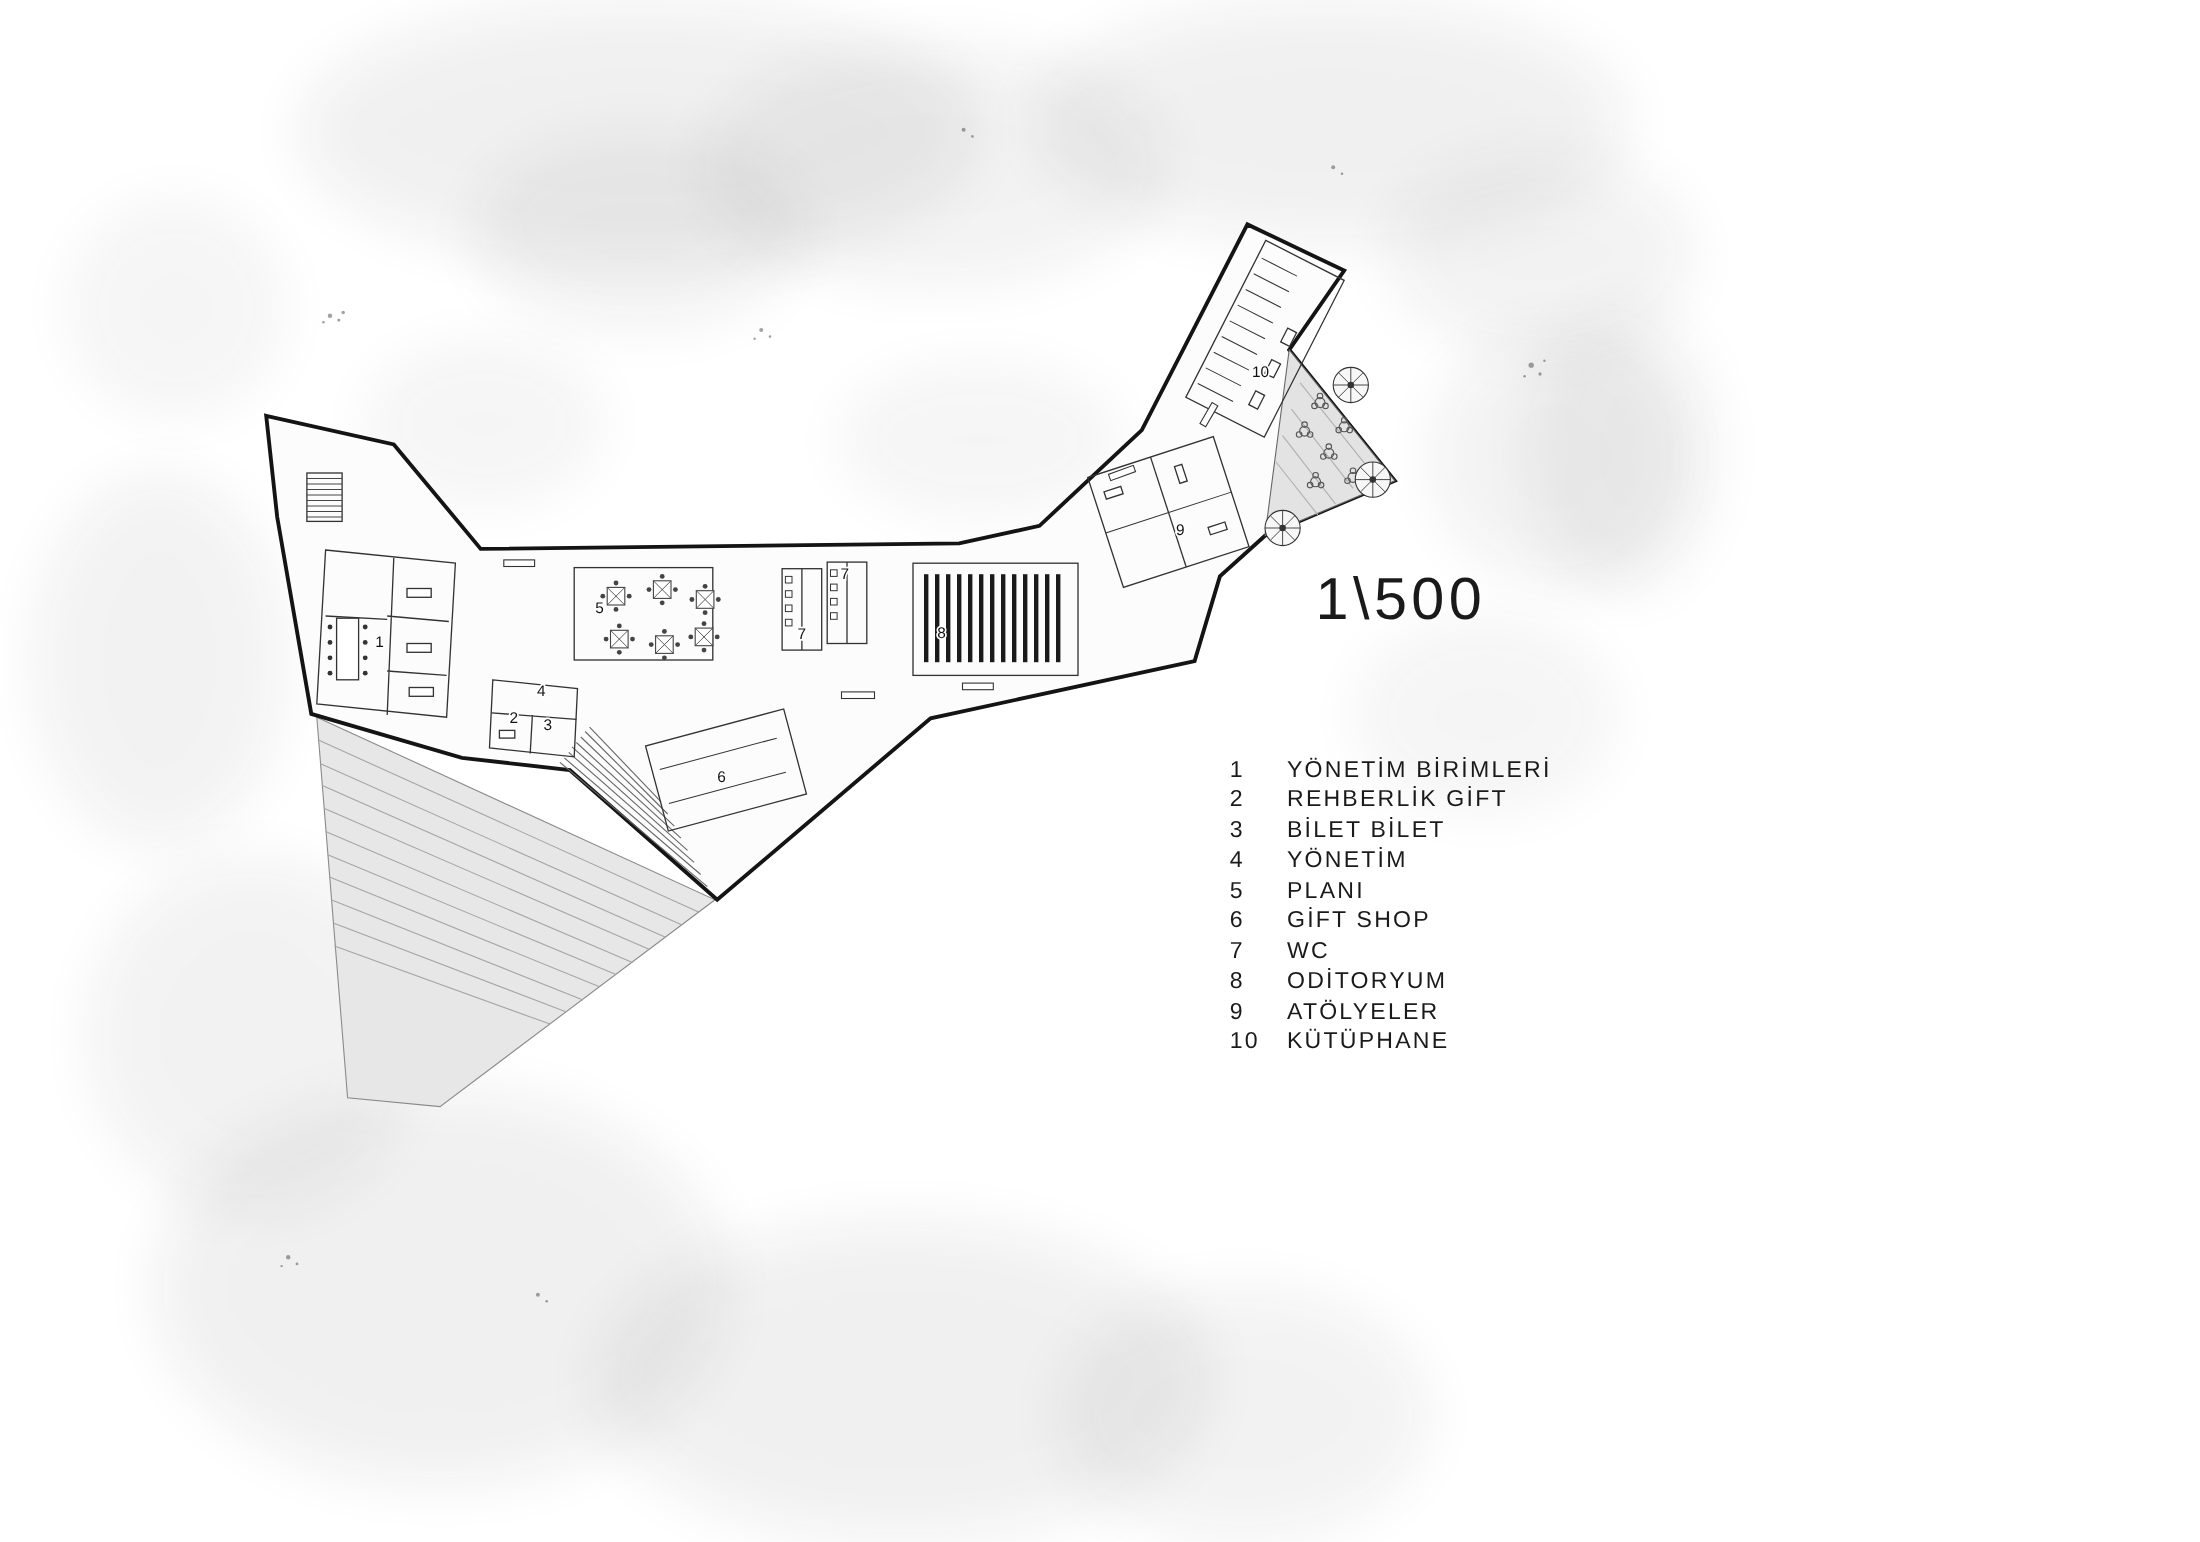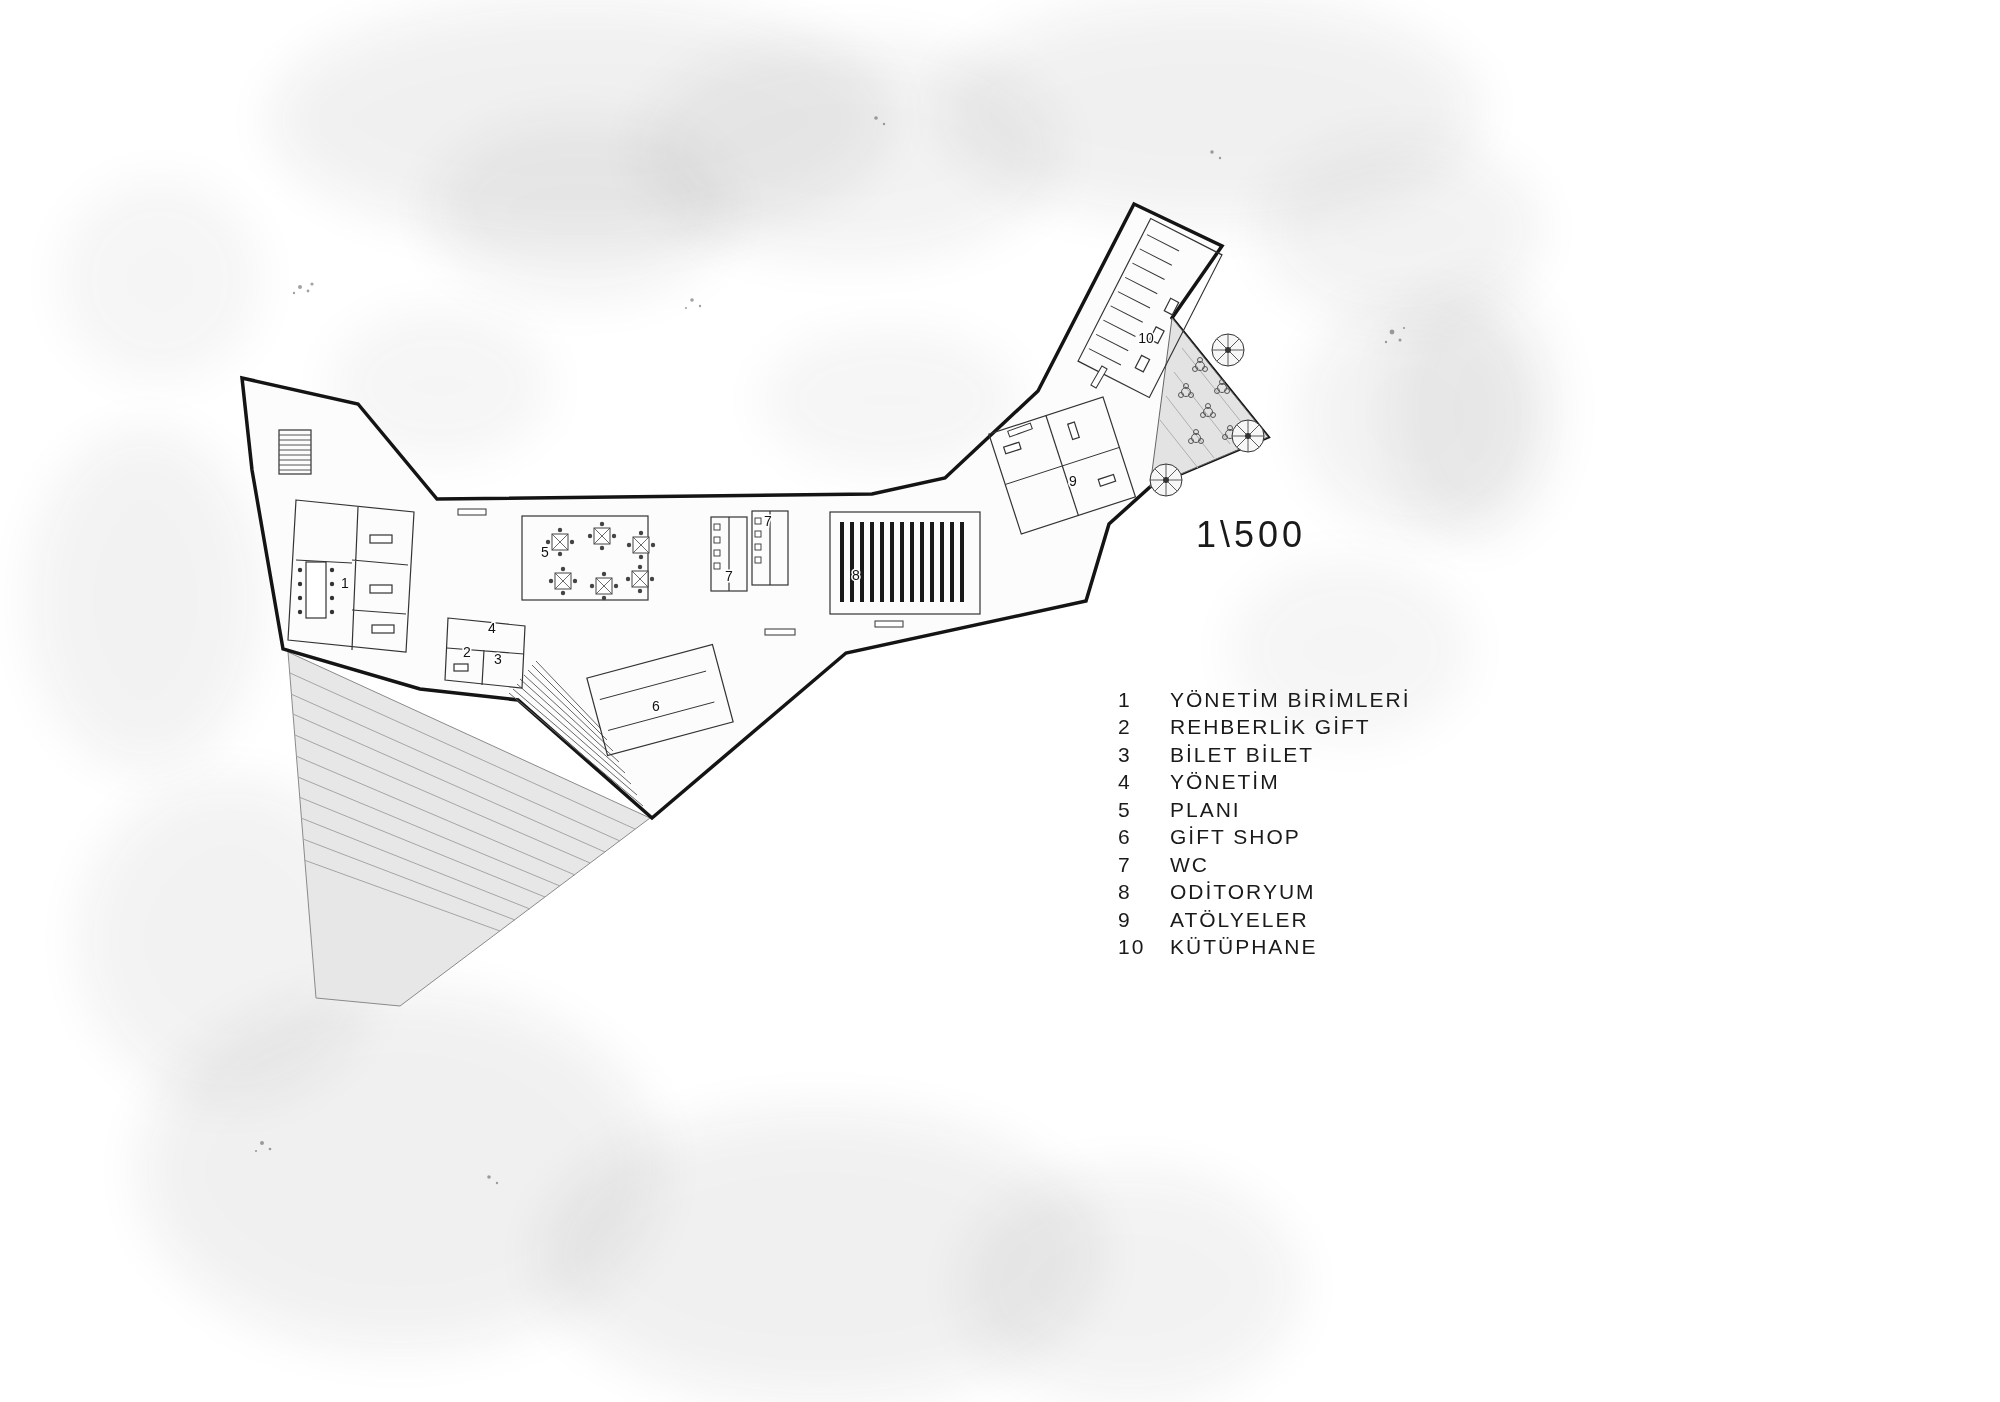--- a/index.html
+++ b/index.html
@@ -4,21 +4,21 @@
 <style>
   html,body{margin:0;padding:0;background:#ffffff;}
   .sheet{
     position:relative;width:2000px;height:1402px;background:#ffffff;overflow:hidden;
     font-family:"Liberation Sans",sans-serif;color:#1a1a1a;
   }
   .blob{position:absolute;border-radius:50%;background:#1a1a1a;filter:blur(26px);}
   svg.plan{position:absolute;left:0;top:0;}
   .title-block{position:absolute;left:1196px;top:506px;line-height:1.18;}
   .title-line1{font-size:44px;letter-spacing:5px;font-weight:400;white-space:nowrap;}
-  .title-line2{font-size:36px;letter-spacing:4px;font-weight:400;margin-top:8px;}
+  .title-line2{font-size:54px;letter-spacing:4px;font-weight:400;margin-top:8px;}
   .legend{position:absolute;left:1118px;top:686px;font-size:21px;letter-spacing:2px;font-weight:400;}
   .legend-row{display:flex;align-items:center;height:27.5px;white-space:nowrap;}
   .legend-num{width:52px;flex:0 0 52px;}
   text.rm{font-family:"Liberation Sans",sans-serif;font-size:14px;fill:#111;
           paint-order:stroke;stroke:#ffffff;stroke-width:3px;text-anchor:middle;}
 </style>
 </head>
 <body>
 
 <div class="sheet">

